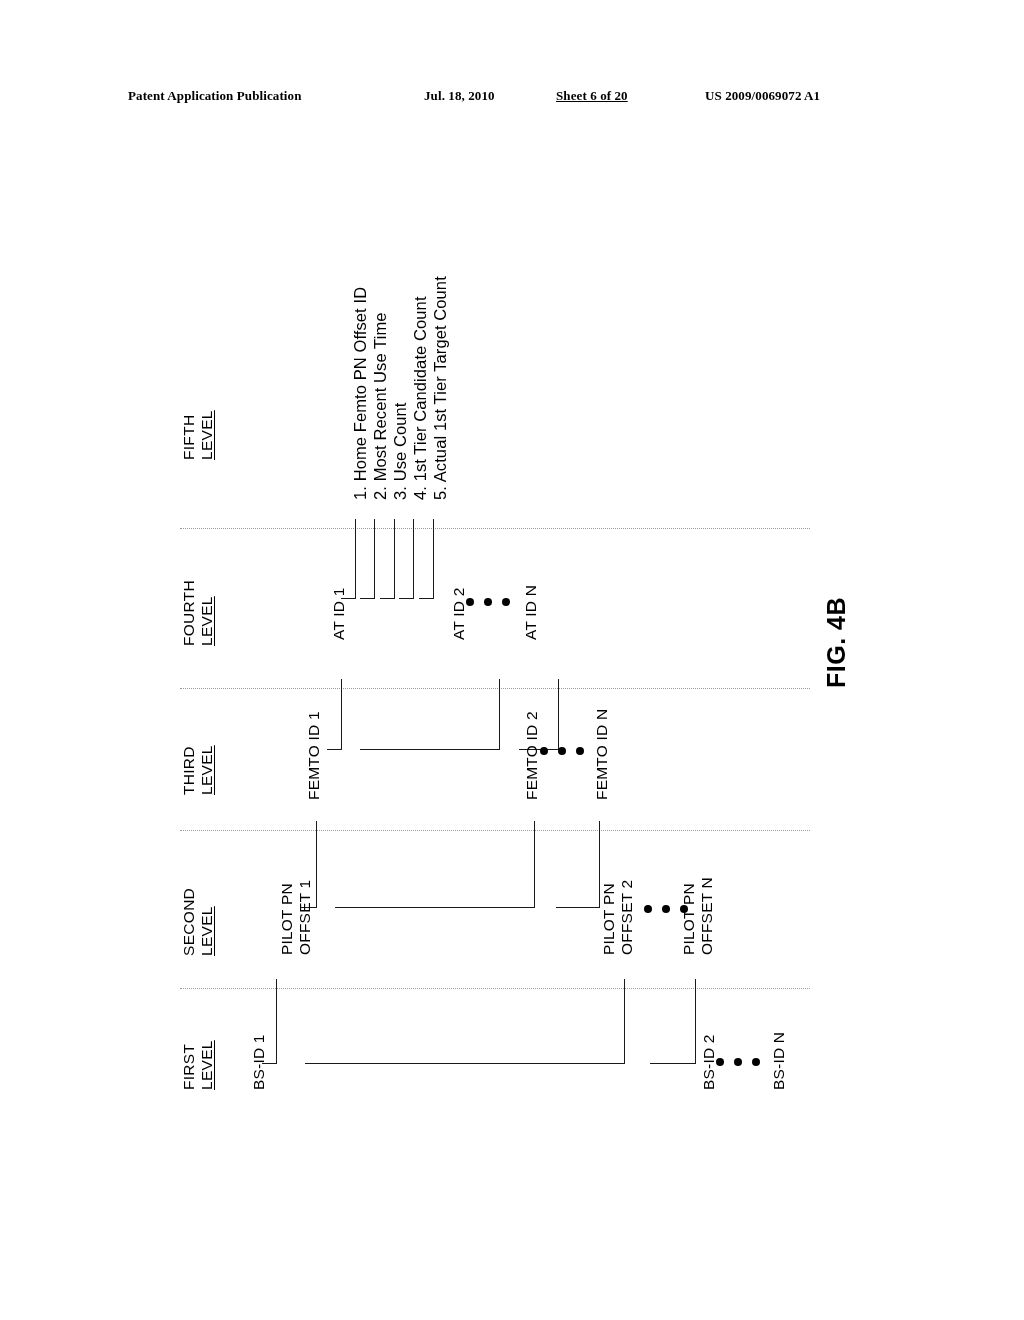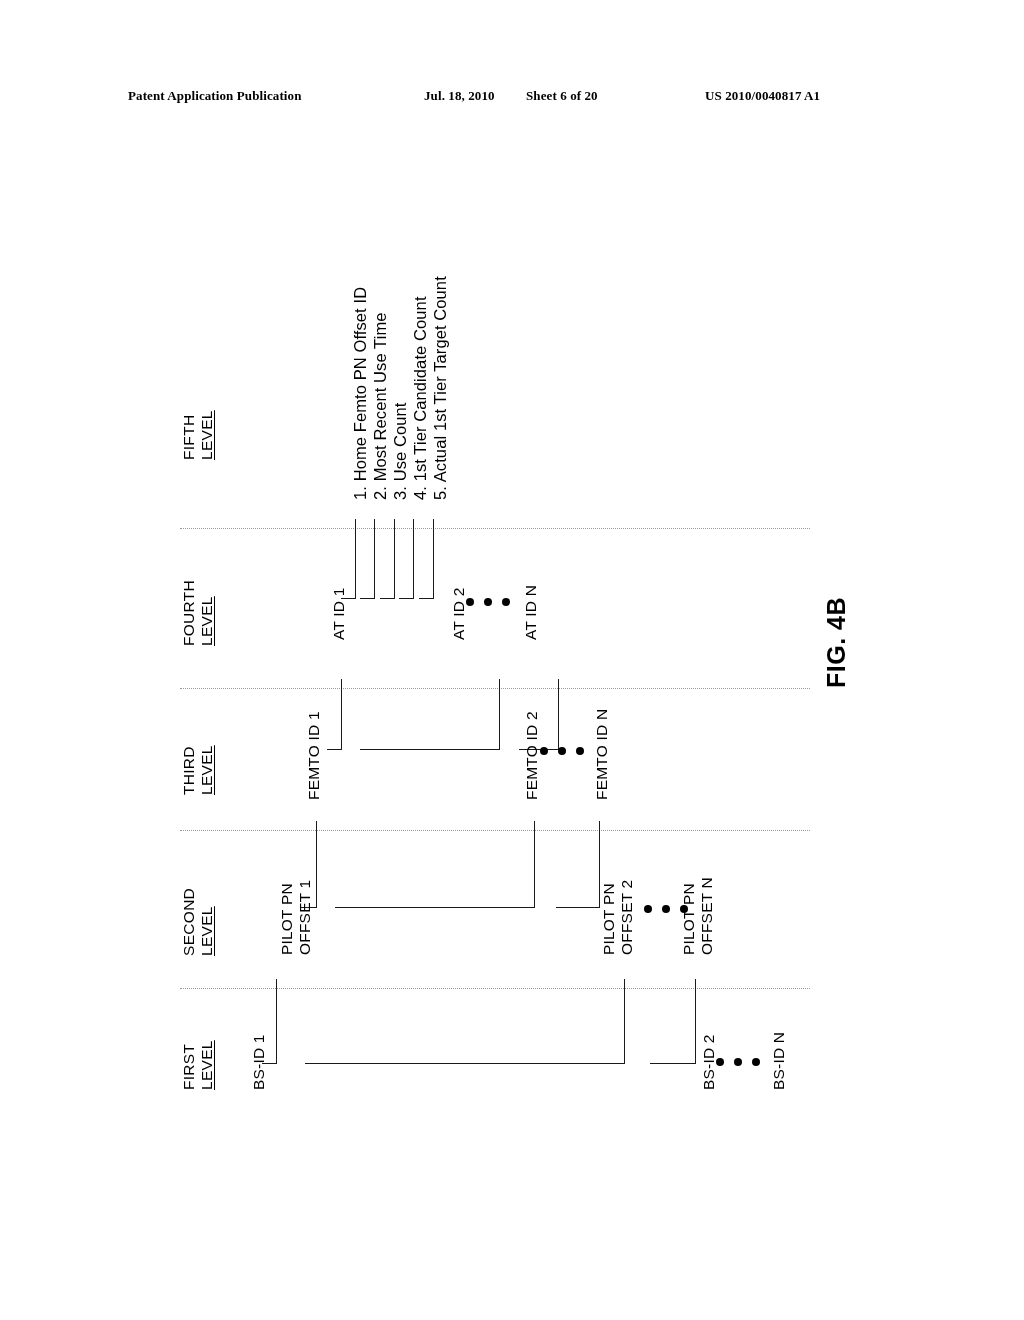--- a/index.html
+++ b/index.html
@@ -13,21 +13,21 @@
   
   #pub-header{
     position:absolute;left:0;top:88px;width:1024px;height:26px;
     font-family:"Liberation Serif", serif;
     font-weight:bold;font-size:13px;letter-spacing:.1px;
     white-space:nowrap;
   }
   #pub-header span{position:absolute;top:0;}
   .hdr-pub{left:128px;}
   .hdr-date{left:424px;}
-  .hdr-sheet{left:526px;}
+  .hdr-sheet{left:556px;text-decoration:underline;}
   .hdr-num{left:705px;}
 
   
   #figure{
     position:absolute;left:0;top:0;width:1024px;height:1320px;
   }
 
   
   .levelhead{
     position:absolute;
@@ -86,21 +86,21 @@
     white-space:nowrap;
   }
 </style>
 </head>
 <body>
 
 <div id="pub-header">
   <span class="hdr-pub">Patent Application Publication</span>
   <span class="hdr-date">Jul. 18, 2010</span>
   <span class="hdr-sheet">Sheet 6 of 20</span>
-  <span class="hdr-num">US 2010/0040817 A1</span>
+  <span class="hdr-num">US 2009/0069072 A1</span>
 </div>
 
 <div id="figure">
 
   <div class="sep" style="top:528px;"></div>
   <div class="sep" style="top:688px;"></div>
   <div class="sep" style="top:830px;"></div>
   <div class="sep" style="top:988px;"></div>
 
   <div class="levelhead" style="left:180px;top:460px;">

